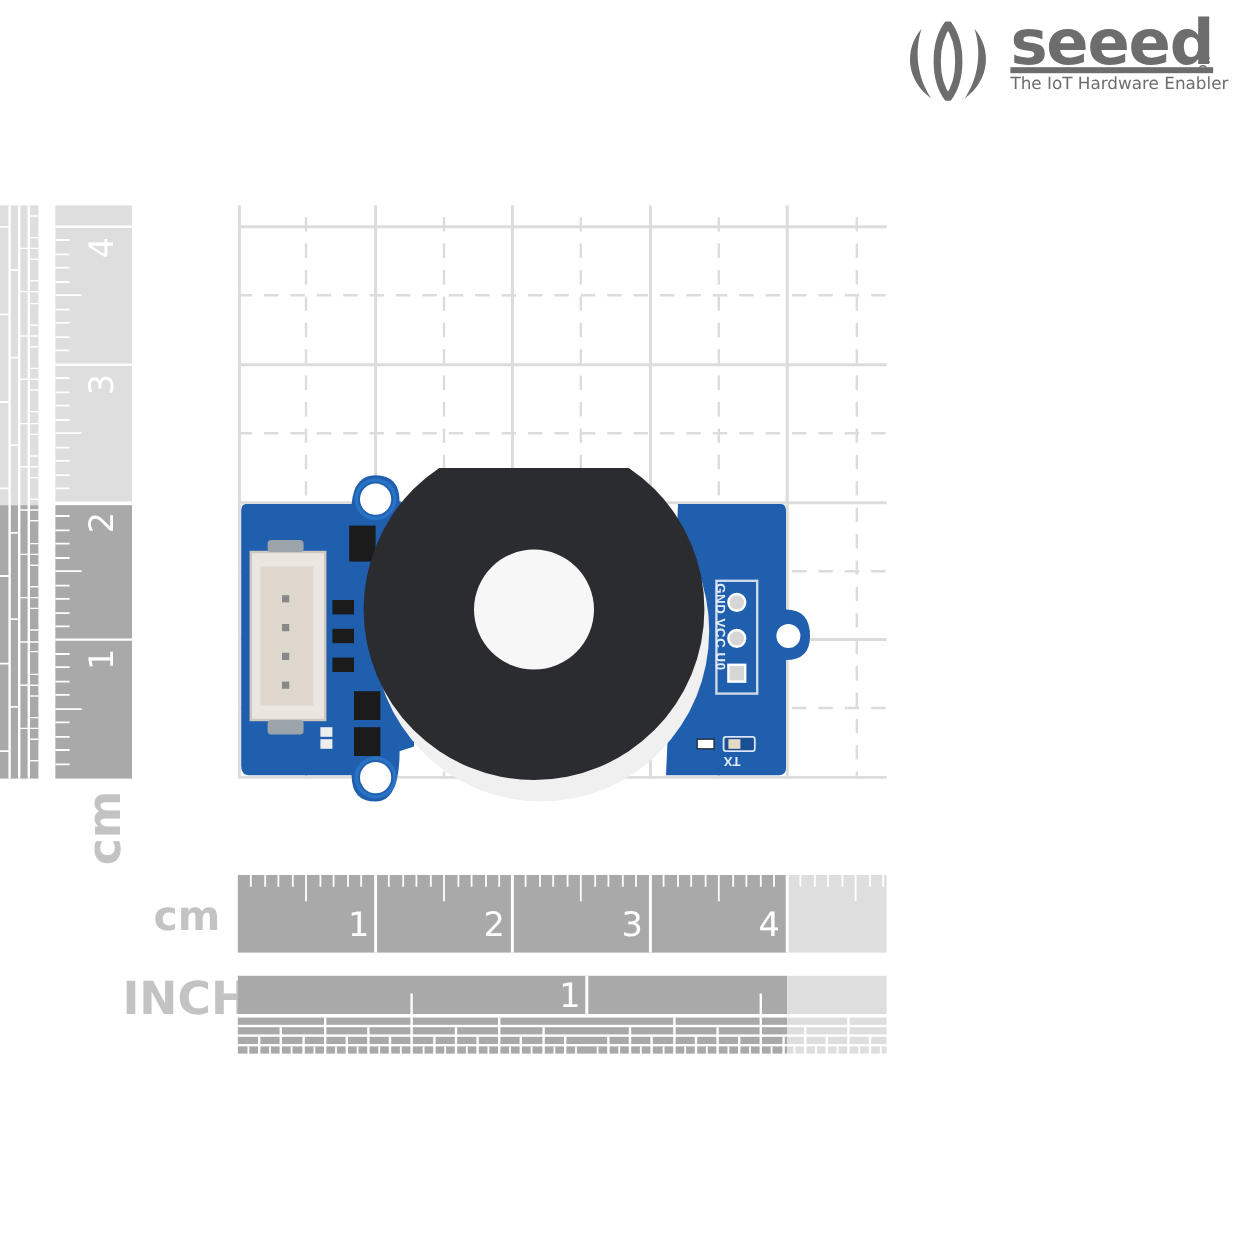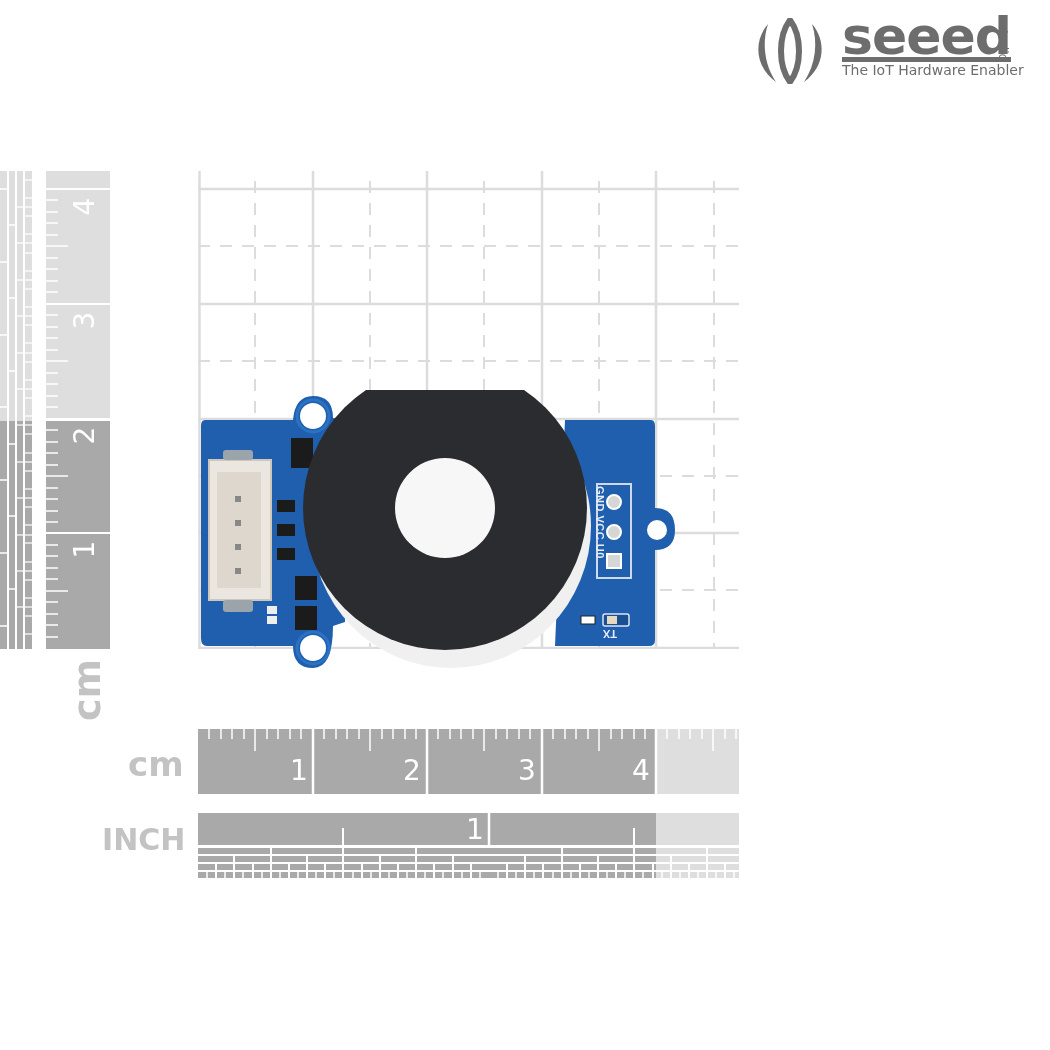--- a/index.html
+++ b/index.html
@@ -294,21 +294,21 @@
       <line x1="515" y1="0" x2="515" y2="22"></line>
       <line x1="527" y1="0" x2="527" y2="10"></line>
       <line x1="538" y1="0" x2="538" y2="10"></line>
   </g>
 </svg>
 <div class="abs num" style="left:290px;top:754px;">1</div>
 <div class="abs num" style="left:403px;top:754px;">2</div>
 <div class="abs num" style="left:518px;top:754px;">3</div>
 <div class="abs num" style="left:632px;top:754px;">4</div>
 
-<div class="abs vlabel" style="left:102px;top:810px;font-size:30px;margin-top:12px;">INCH</div>
+<div class="abs vlabel" style="left:102px;top:810px;font-size:38px;">INCH</div>
 <svg class="abs" style="left:198px;top:813px;" width="541" height="66" viewBox="0 0 541 66">
   <rect x="0" y="0" width="458" height="32" fill="#a8a9a8"></rect>
   <rect x="458" y="0" width="83" height="32" fill="#dedede"></rect>
   <g stroke="#ffffff" stroke-width="2.5">
     <line x1="291" y1="0" x2="291" y2="66"></line>
   </g>
   <g stroke="#ffffff" stroke-width="2">
     <line x1="145" y1="15" x2="145" y2="32"></line>
     <line x1="436" y1="15" x2="436" y2="32"></line>
   </g>

